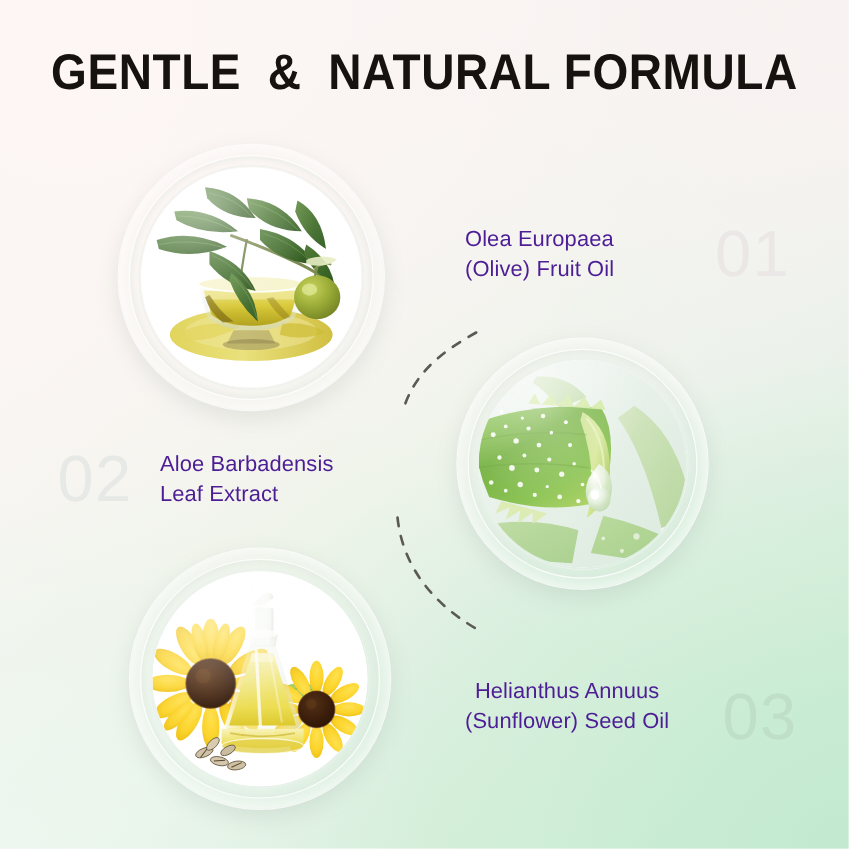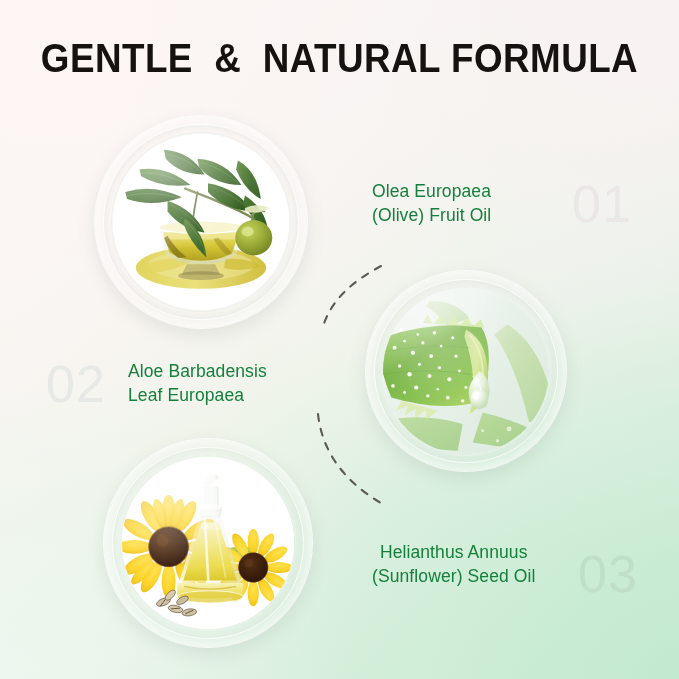--- a/index.html
+++ b/index.html
@@ -78,21 +78,21 @@
   }
   .ghost-01 { left: 572px; top: 178px; color: #ebe7e7; }
   .ghost-02 { left: 46px;  top: 358px; color: #e6e9e5; }
   .ghost-03 { left: 578px; top: 548px; color: #bfdfc8; }
 
   
   .ing-label {
     position: absolute;
     font-size: 17.5px;
     line-height: 1.35;
-    color: #15803d;
+    color: #4c1d95;
     white-space: pre-line;
     letter-spacing: 0.1px;
   }
   .ing-1 { left: 372px; top: 180px; }
   .ing-2 { left: 128px; top: 360px; }
   .ing-3 { left: 372px; top: 541px; text-align: center; }
 
   
   .circle-wrap {
     position: absolute;
@@ -517,17 +517,17 @@
     <div class="glass-outer"></div>
   </div>
 
   <div class="ghost-num ghost-01">01</div>
   <div class="ghost-num ghost-02">02</div>
   <div class="ghost-num ghost-03">03</div>
 
   <div class="ing-label ing-1">Olea Europaea
 (Olive) Fruit Oil</div>
   <div class="ing-label ing-2">Aloe Barbadensis
-Leaf Europaea</div>
+Leaf Extract</div>
   <div class="ing-label ing-3">Helianthus Annuus
 (Sunflower) Seed Oil</div>
 
 </div>
 
 </body></html>

